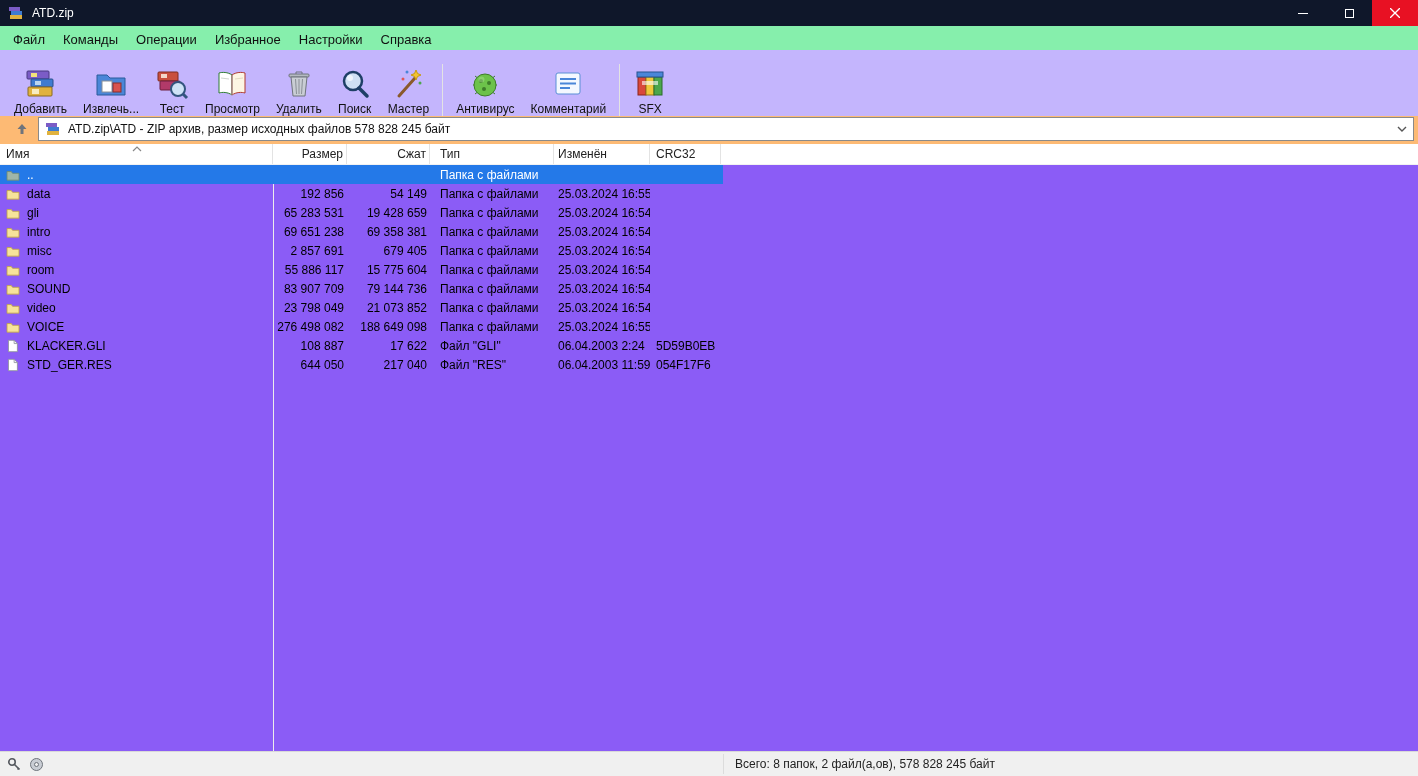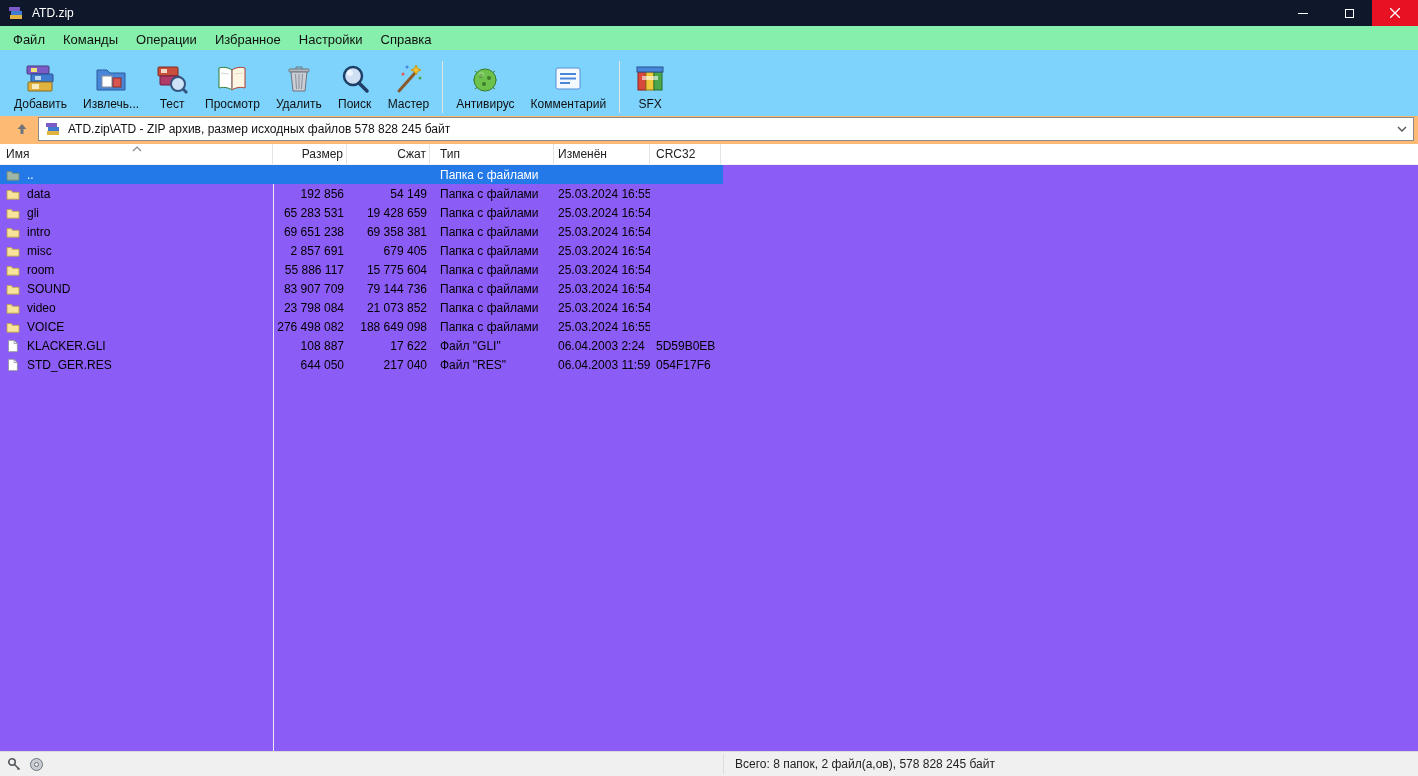--- a/index.html
+++ b/index.html
@@ -15,21 +15,21 @@
   .tb-btn { width:46px; height:26px; display:flex; align-items:center; justify-content:center; cursor:default; }
   .glyph-min { width:10px; height:1px; background:#fff; display:block; }
   .glyph-max { width:9px; height:9px; border:1px solid #fff; display:block; }
   .tb-close { background:#e81123; }
 
   
   .menubar { height:24px; background:#86efac; display:flex; align-items:flex-end; padding-left:4px; font-size:13px; color:#111; flex:none; }
   .menu-item { padding:3px 9px; }
 
   
-  .toolbar { height:66px; background:#7dd3fc; display:flex; align-items:center; padding:4px 4px 0 6px; flex:none; }
+  .toolbar { height:66px; background:#c4b5fd; display:flex; align-items:flex-end; padding:4px 4px 0 6px; flex:none; }
   .tool-btn { display:flex; flex-direction:column; align-items:center; padding:2px 8px 0; min-width:50px; font-size:12px; color:#111; gap:1px; }
   .tool-btn svg { width:34px; height:34px; display:block; }
   .tool-sep { width:1px; height:52px; background:#e3e3e3; margin:3px 5px 0; }
 
   
   .addressbar { height:28px; background:#fdba74; display:flex; align-items:center; padding:0 4px 2px 6px; flex:none; }
   .up-btn { width:32px; height:24px; display:flex; align-items:center; justify-content:center; }
   .combo { flex:1; height:24px; border:1px solid #8a8a8a; background:#fff; display:flex; align-items:center; padding:0 6px; gap:7px; font-size:12px; color:#111; }
   .combo-chevron { margin-left:auto; display:flex; align-items:center; padding-left:6px; }
 
@@ -377,21 +377,21 @@
         </div>
         <div class="row">
           <div class="c name">
             <span class="ficon">
               <svg width="14" height="12" viewBox="0 0 16 14">
                 <path d="M1 3h5l1.5 2H15v8H1z" fill="#f7e39a" stroke="#bfa14a"></path>
               </svg>
             </span>
             <span>video</span>
           </div>
-          <div class="c size">23 798 084</div>
+          <div class="c size">23 798 049</div>
           <div class="c packed">21 073 852</div>
           <div class="c type">Папка с файлами</div>
           <div class="c modified">25.03.2024 16:54</div>
           <div class="c crc"></div>
         </div>
         <div class="row">
           <div class="c name">
             <span class="ficon">
               <svg width="14" height="12" viewBox="0 0 16 14">
                 <path d="M1 3h5l1.5 2H15v8H1z" fill="#f7e39a" stroke="#bfa14a"></path>

